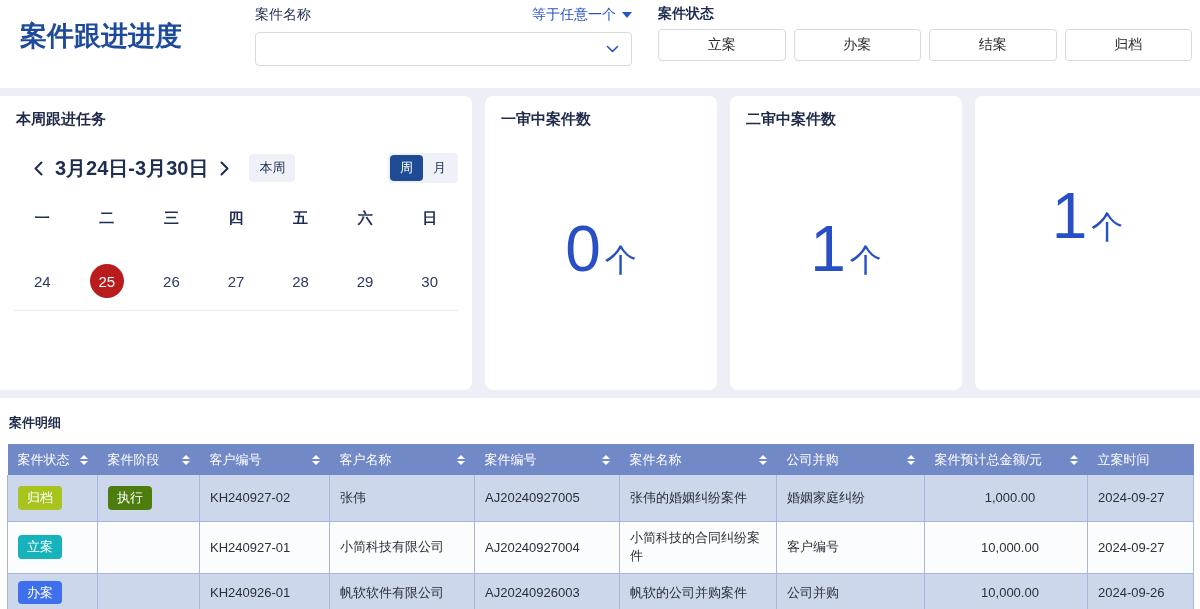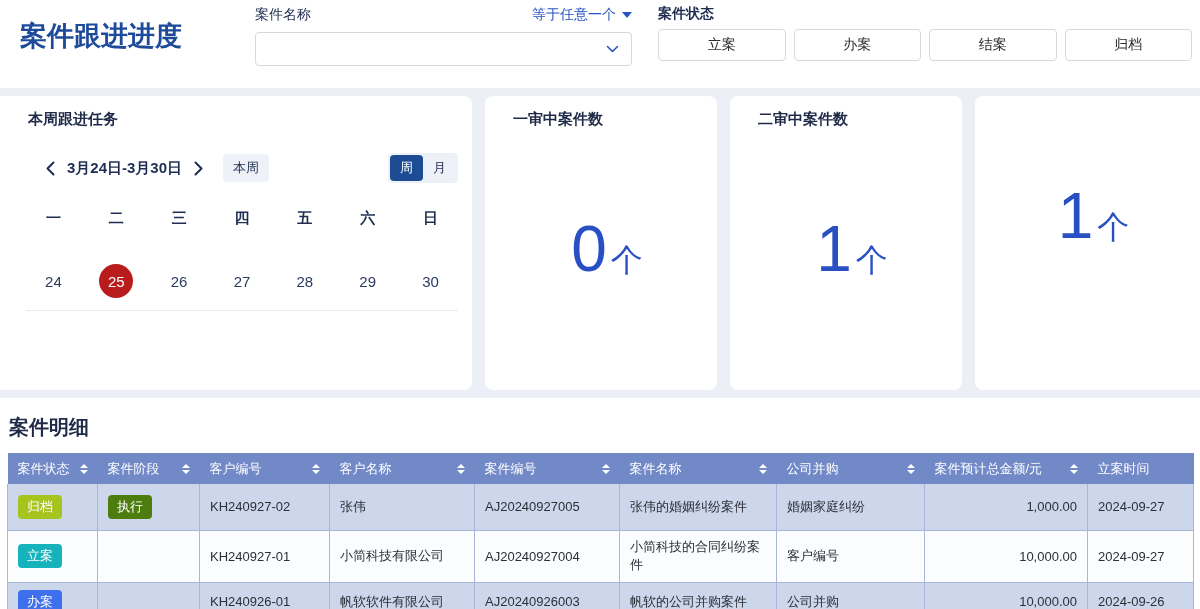--- a/index.html
+++ b/index.html
@@ -17,27 +17,27 @@
   .select-box { margin-top:6px; height:34px; border:1px solid #d9d9d9; border-radius:4px; background:#fff;
     display:flex; align-items:center; justify-content:flex-end; padding:0 12px; cursor:pointer; }
   .filter-status { position:absolute; left:658px; top:4px; width:534px; }
   .filter-status .flabel { font-weight:bold; }
   .status-buttons { display:flex; gap:8px; margin-top:6px; }
   .status-btn { flex:1; height:32px; background:#fff; border:1px solid #d9d9d9; border-radius:4px;
     font-size:14px; color:#2b2b2b; display:flex; align-items:center; justify-content:center; cursor:pointer; }
 
   
   .cards-band { height:310px; background:#edeff6; padding:8px 0; display:flex; gap:13px; }
-  .card { background:#fff; border-radius:8px; height:294px;padding-left:12px; }
+  .card { background:#fff; border-radius:8px; height:294px; }
   .card-title { font-size:15px; font-weight:bold; color:#1e2a48; padding:14px 16px 0 16px; }
 
   .calendar-card { width:472px; border-radius:0 8px 8px 0; }
   .cal-nav { display:flex; align-items:center; margin:24px 14px 0 30px; }
   .cal-arrow { background:none; border:none; cursor:pointer; display:flex; align-items:center; padding:0 4px; }
-  .cal-range { font-size:15px; font-weight:bold; color:#1f2d52; margin:0 8px; }
+  .cal-range { font-size:20px; font-weight:bold; color:#1f2d52; margin:0 8px; }
   .chip { margin-left:16px; background:#eef1f7; border:none; border-radius:4px; padding:5px 10px;
     font-size:13px; color:#1f2d52; cursor:pointer; }
   .toggle { margin-left:auto; background:#eef1f7; border-radius:4px; padding:2px; display:flex; }
   .toggle .tg { border:none; background:transparent; font-size:13px; color:#1f2d52; padding:4px 10px; border-radius:4px; cursor:pointer; }
   .toggle .tg.active { background:#1e4c94; color:#fff; }
   .cal-grid { display:grid; grid-template-columns:repeat(7,1fr); margin:20px 10px 0 10px; }
   .wd { text-align:center; font-size:15px; font-weight:bold; color:#1f2d52; padding:6px 0; }
   .day-cell { display:flex; justify-content:center; align-items:flex-end; height:44px; }
   .day { width:34px; height:34px; display:flex; align-items:center; justify-content:center;
     font-size:15px; color:#2b3a5e; border-radius:50%; cursor:pointer; }
@@ -46,34 +46,34 @@
   .cal-empty { text-align:center; font-size:14px; color:#9ba1ad; margin-top:22px; }
 
   .stat-card { width:232px; }
   .stat-card.last { flex:1; border-radius:8px 0 0 8px; }
   .stat-value { display:flex; align-items:baseline; justify-content:center; margin-top:88px; color:#2850c4; }
   .stat-num { font-size:64px; line-height:1; }
   .stat-unit { font-size:32px; margin-left:4px; }
 
   
   .table-section { background:#fff; padding:10px 7px 0 7px; }
-  .section-title { font-size:20px; font-weight:bold; color:#1e2a48; margin:6px 0 12px 2px; }
+  .section-title { font-size:13px; font-weight:bold; color:#1e2a48; margin:6px 0 12px 2px; }
   table { width:100%; border-collapse:collapse; table-layout:fixed; }
   thead th { background:#7289c8; height:31px; padding:0 10px; font-weight:normal; }
   .th-inner { display:flex; align-items:center; justify-content:space-between; color:#fff; font-size:13px; }
   .sort-icon { display:inline-flex; flex-direction:column; gap:2px; cursor:pointer; }
   .sort-icon i { display:block; width:0; height:0; border-left:4px solid transparent; border-right:4px solid transparent; }
   .sort-icon .up { border-bottom:4px solid #fff; }
   .sort-icon .dn { border-top:4px solid #fff; }
   tbody td { font-size:13px; color:#2b2f38; padding:6px 10px; vertical-align:middle;
     border:1px solid #a9b6da; border-top:none; }
   tbody tr.odd  { background:#cdd7ec; }
   tbody tr.even { background:#fbfcfe; }
   tr.r1 td { height:46px; } tr.r2 td { height:52px; } tr.r3 td { height:39px; }
-  td.num { text-align:right;padding-left:18px; }
+  td.num { text-align:center;padding-left:18px; }
   .badge { display:inline-block; padding:4px 9px; border-radius:4px; color:#fff; font-size:13px; line-height:1.2; }
 </style>
 </head>
 <body>
 
 <div class="topbar">
   <div class="page-title">案件跟进进度</div>
 
   <div class="filter-name">
     <div class="filter-name-head">

